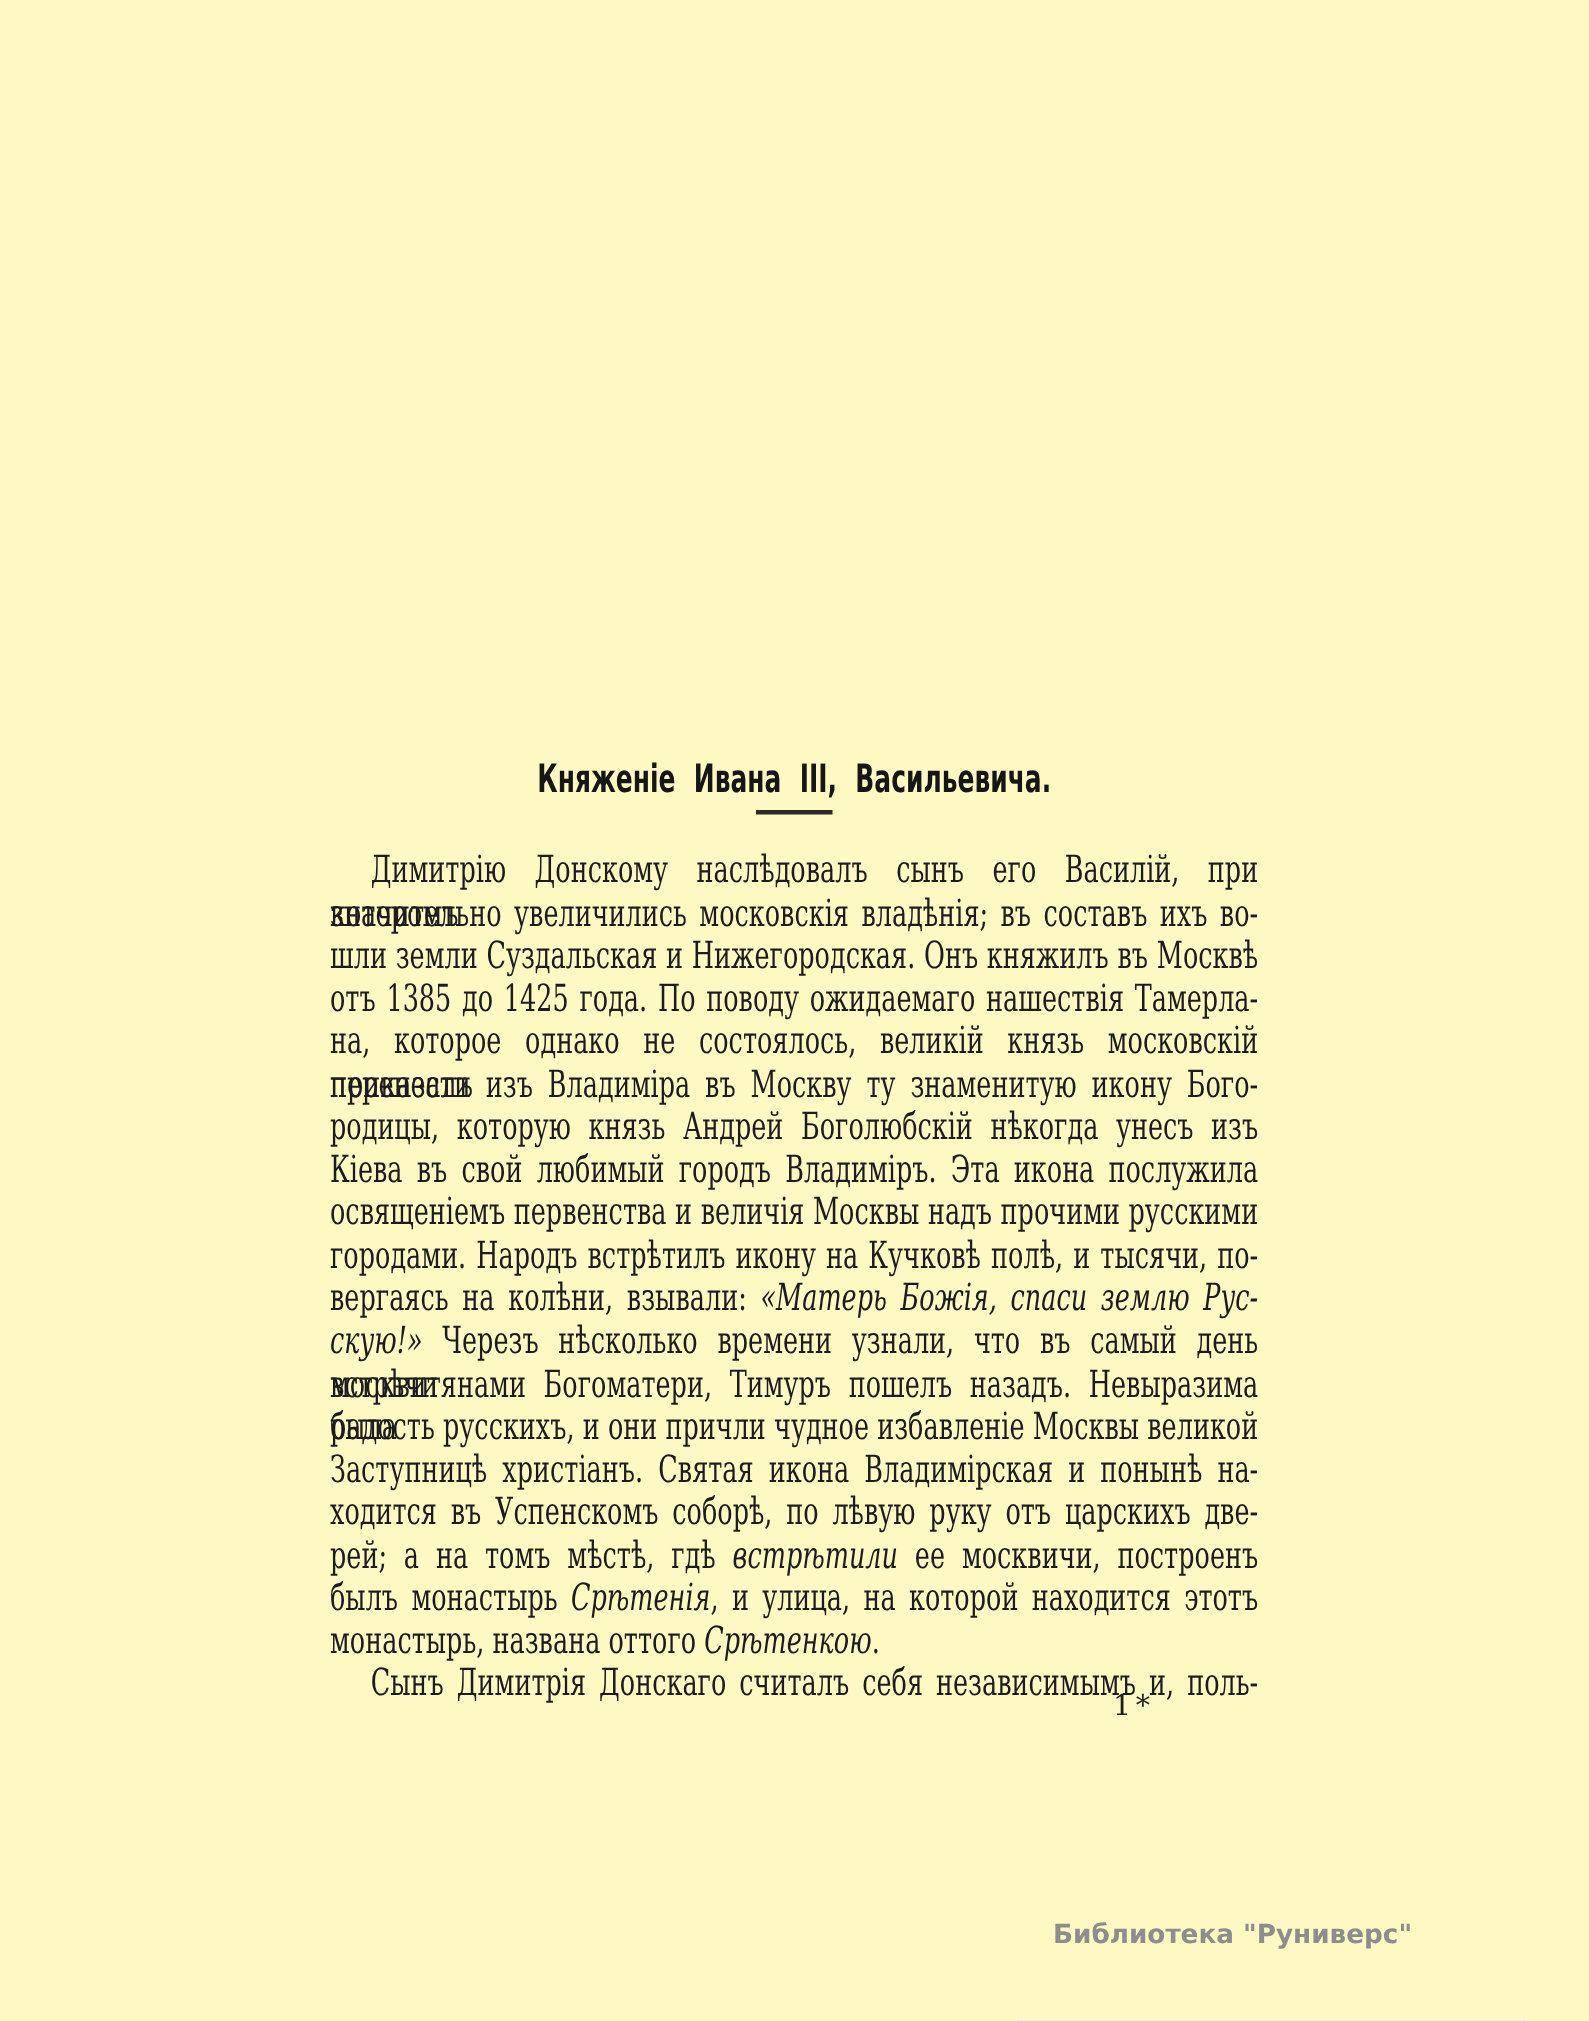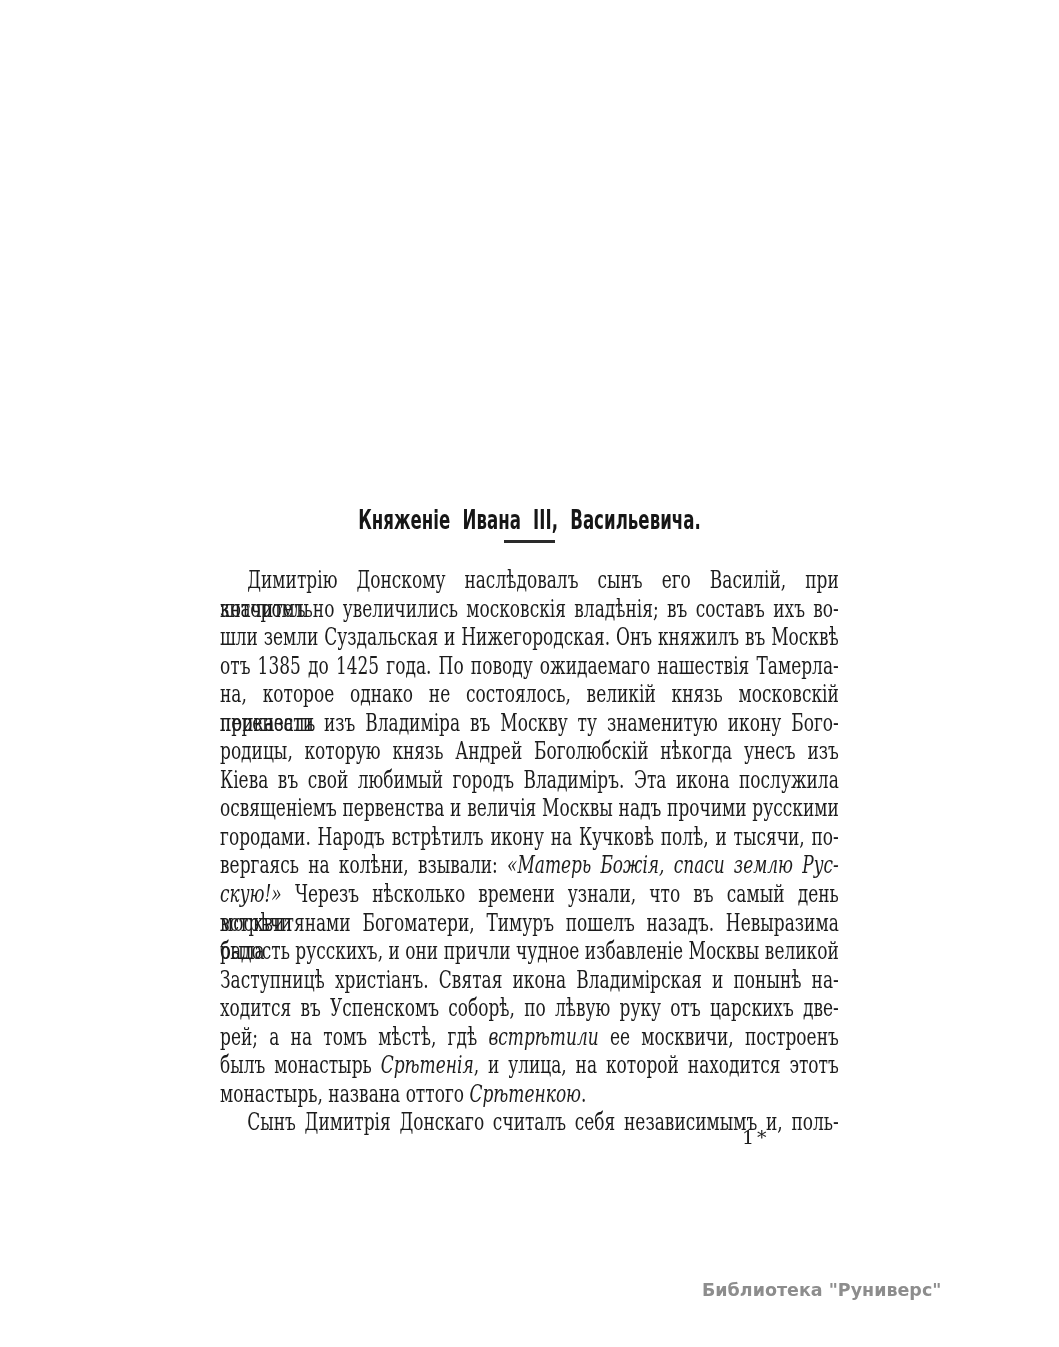--- a/index.html
+++ b/index.html
@@ -1,20 +1,20 @@
 <!DOCTYPE html>
 <html><head>
 <meta charset="utf-8">
 <style>
   html, body { margin: 0; padding: 0; background: #e8e8e8; }
   .page {
     position: relative;
     width: 1059px;
     height: 1347px;
-    background: #ffffff;
+    background: #fef9c3;
     overflow: hidden;
     font-family: "DejaVu Serif", "Liberation Serif", serif;
   }
   .title {
     position: absolute;
     top: 490px;
     left: 220px;
     width: 619px;
     text-align: center;
     font-family: "DejaVu Sans", "Liberation Sans", sans-serif;

